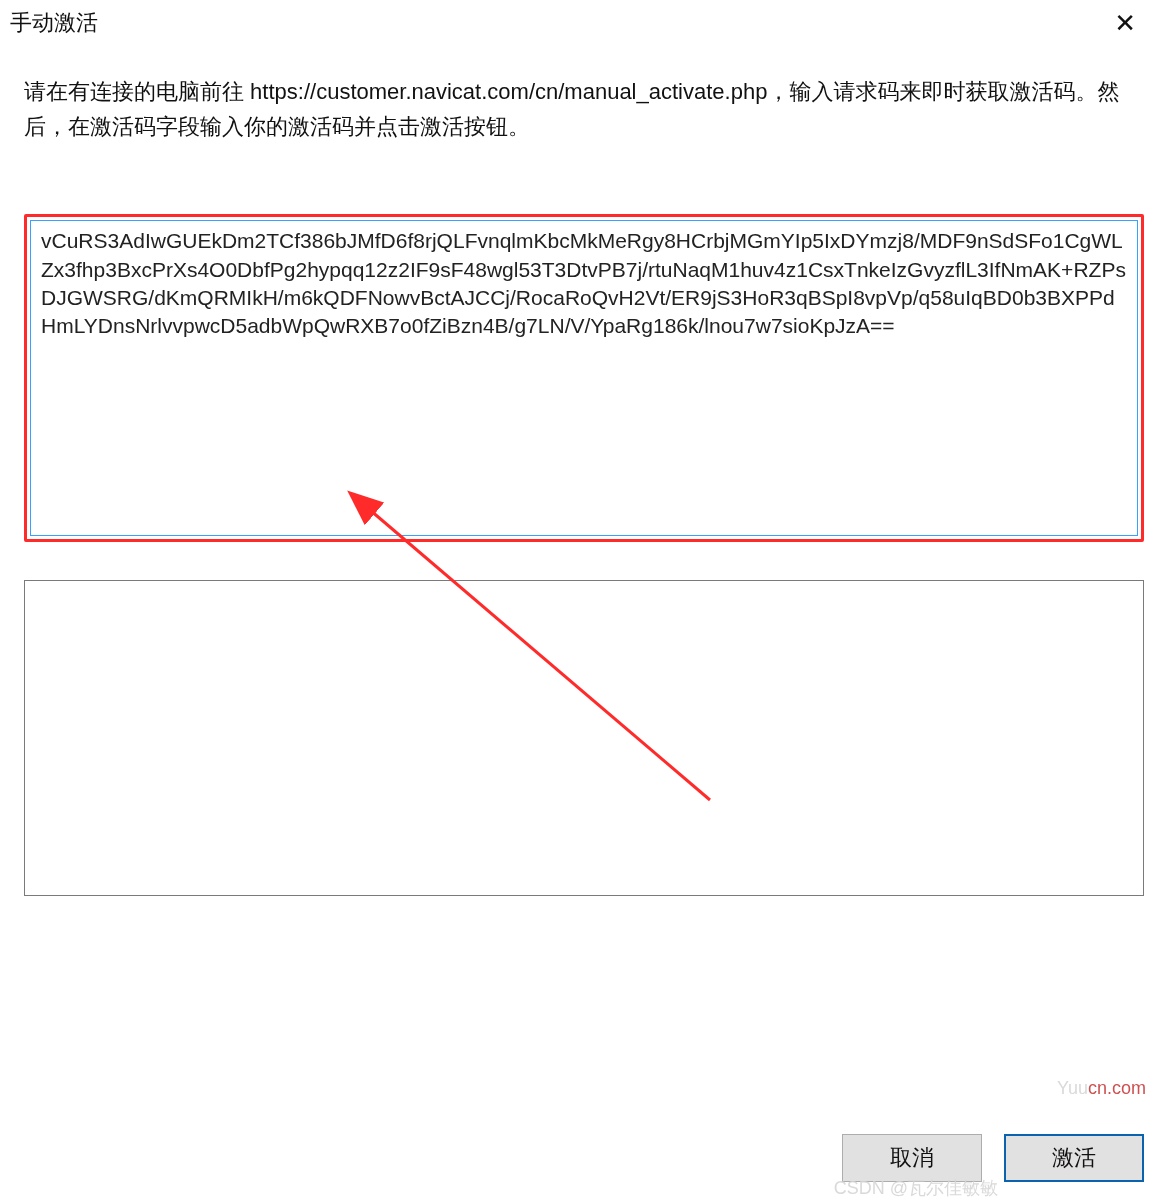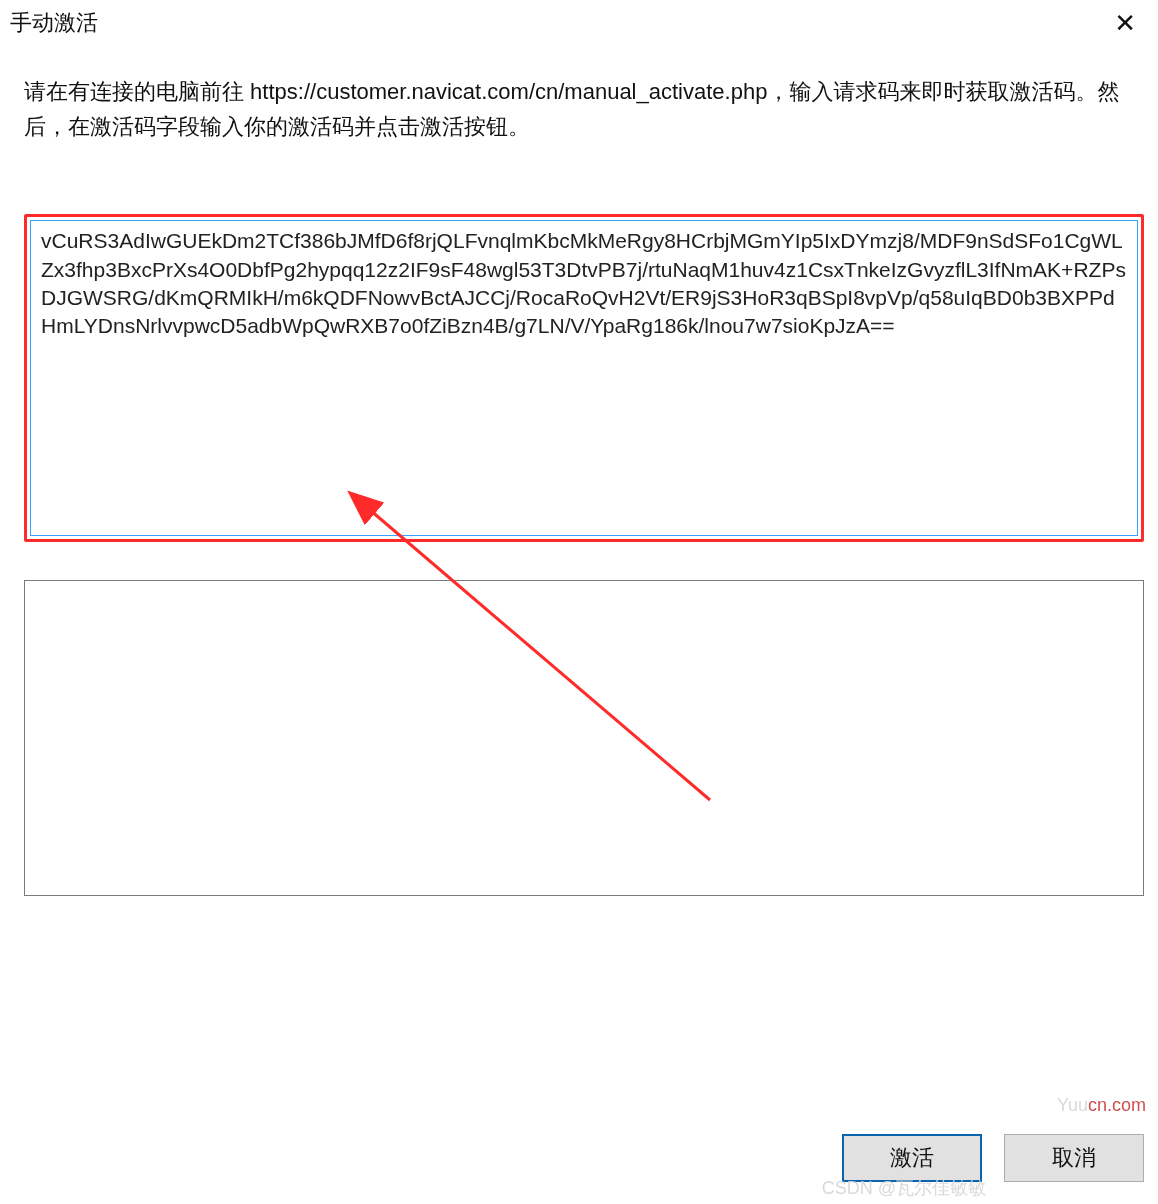--- a/index.html
+++ b/index.html
@@ -102,30 +102,30 @@
       outline-offset: -2px;
     }
     .arrow-overlay {
       position: absolute;
       pointer-events: none;
       z-index: 50;
     }
     .watermark1 {
       position: absolute;
       right: 12px;
-      bottom: 88px;
+      bottom: 105px;
       font-size: 18px;
       color: #d7d5d5;
       opacity: 0.9;
       font-family: Arial, sans-serif;
     }
     .watermark1 .r { color: #c83d3d; }
     .watermark2 {
       position: absolute;
-      right: 172px;
+      right: 160px;
       bottom: 4px;
       font-size: 18px;
       color: #d7d5d5;
       opacity: 0.9;
     }
   </style>
 </head>
 <body>
 
 <div class="titlebar">
@@ -139,22 +139,22 @@
   <div class="red-highlight textarea-wrap">
     <textarea class="request-code" readonly="" style="">vCuRS3AdIwGUEkDm2TCf386bJMfD6f8rjQLFvnqlmKbcMkMeRgy8HCrbjMGmYIp5IxDYmzj8/MDF9nSdSFo1CgWLZx3fhp3BxcPrXs4O0DbfPg2hypqq12z2IF9sF48wgl53T3DtvPB7j/rtuNaqM1huv4z1CsxTnkeIzGvyzflL3IfNmAK+RZPsDJGWSRG/dKmQRMIkH/m6kQDFNowvBctAJCCj/RocaRoQvH2Vt/ER9jS3HoR3qBSpI8vpVp/q58uIqBD0b3BXPPdHmLYDnsNrlvvpwcD5adbWpQwRXB7o0fZiBzn4B/g7LN/V/YpaRg186k/lnou7w7sioKpJzA==</textarea>
   </div>
 
   <div class="no-highlight textarea-wrap">
     <textarea class="activation-code" style=""></textarea>
   </div>
 </div>
 
 <div class="buttons">
+  <button class="btn">取消</button>
   <button class="btn primary">激活</button>
-  <button class="btn">取消</button>
 </div>
 
 <svg class="arrow-overlay" style="left:340px; top:480px; width:400px; height:340px;" viewBox="0 0 400 340">
   <defs>
     <marker id="arrowhead" markerWidth="12" markerHeight="10" refX="2" refY="5" orient="auto">
       <polygon points="0 0, 12 5, 0 10" fill="#ff2a2a"></polygon>
     </marker>
   </defs>
   <line x1="370" y1="320" x2="30" y2="30" stroke="#ff2a2a" stroke-width="3" marker-end="url(#arrowhead)"></line>
 </svg>

